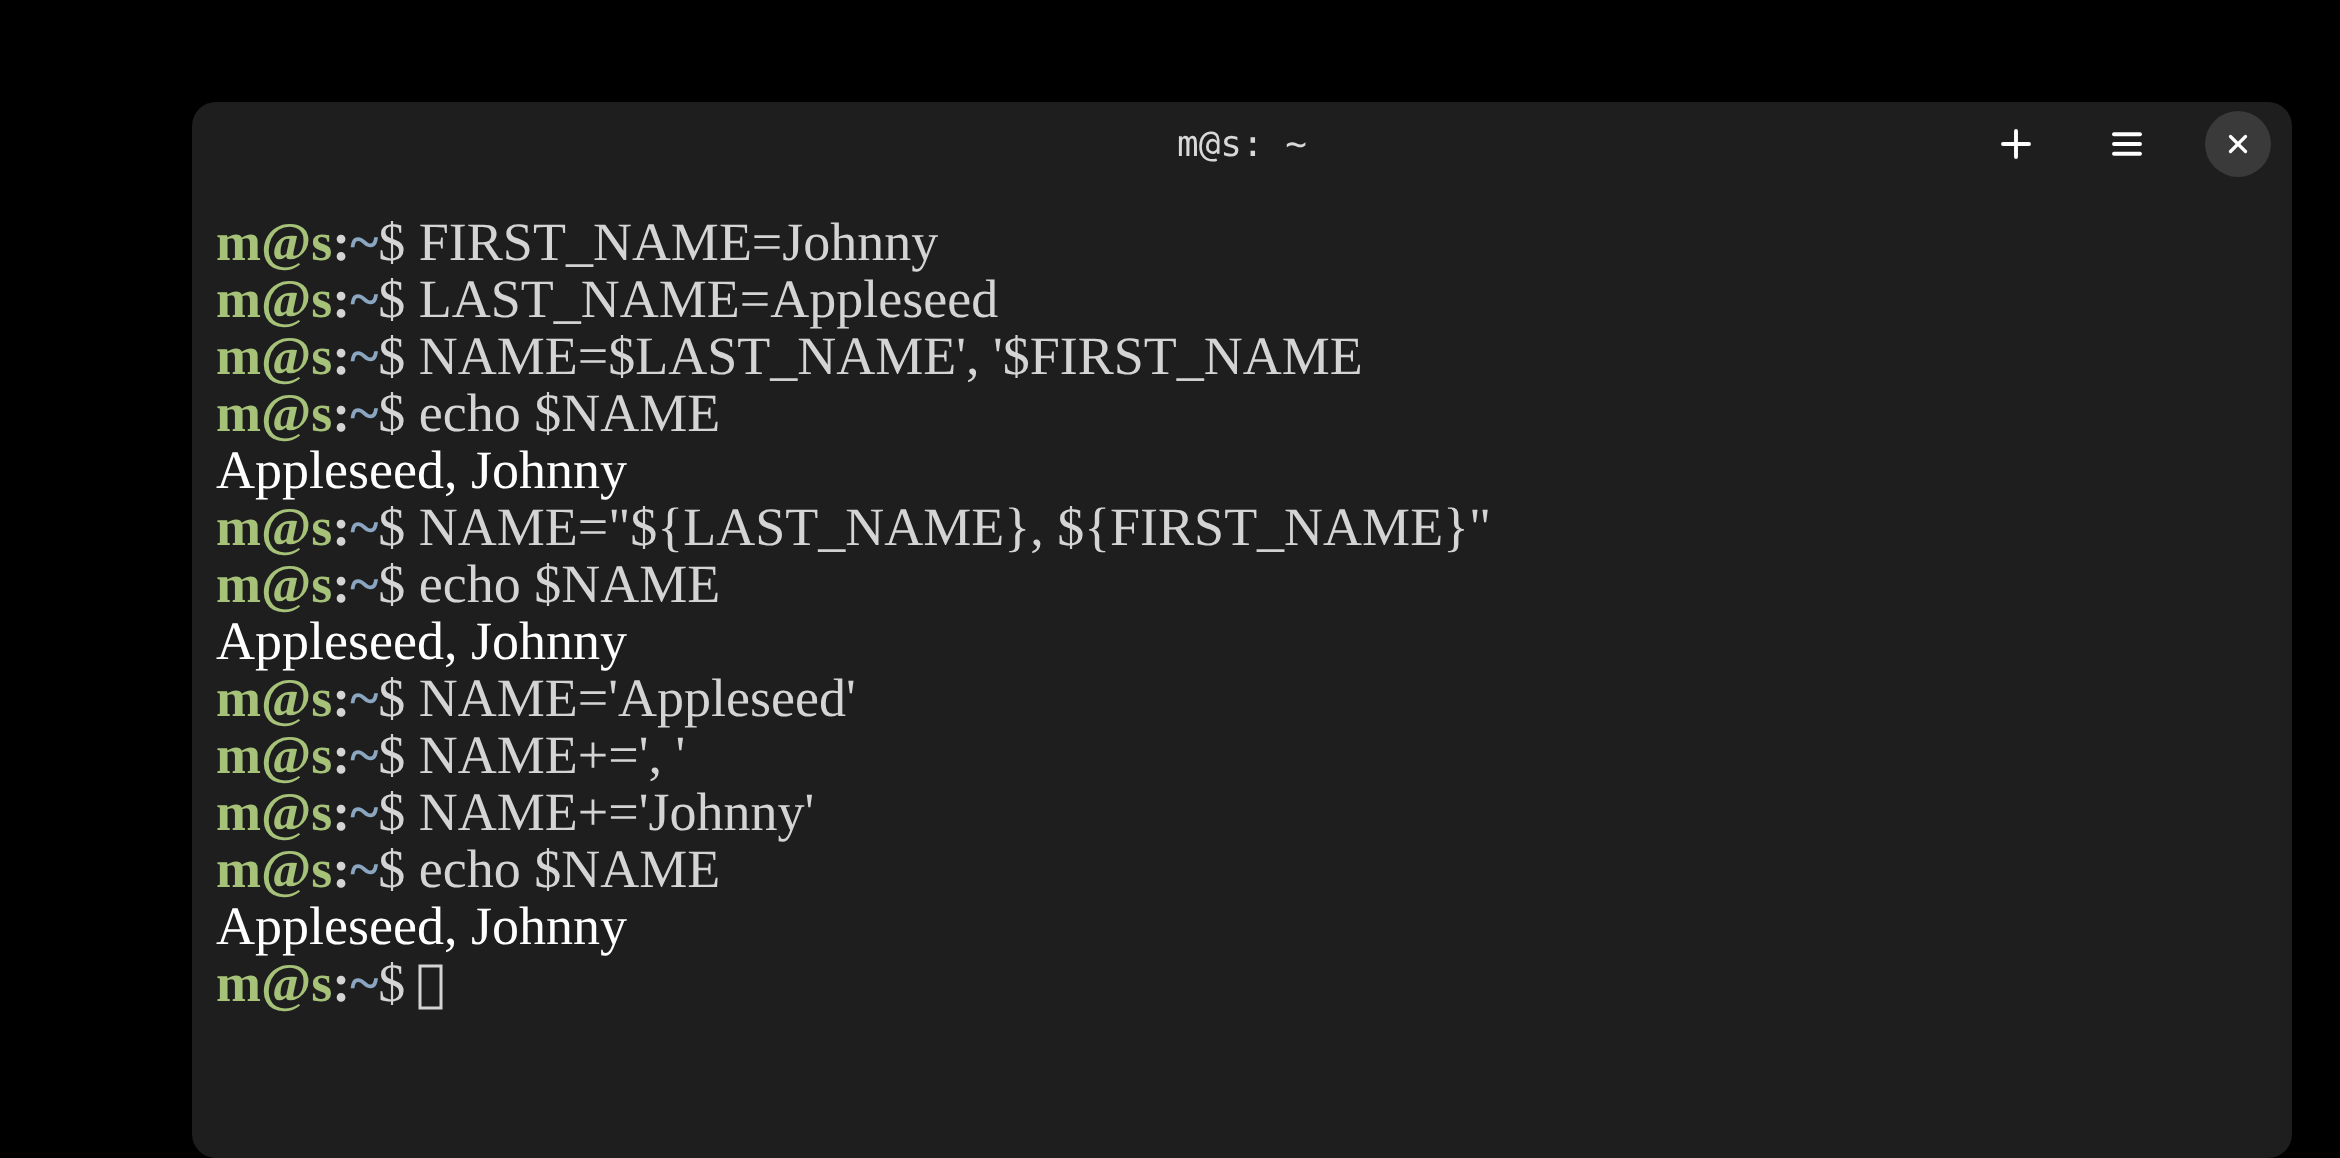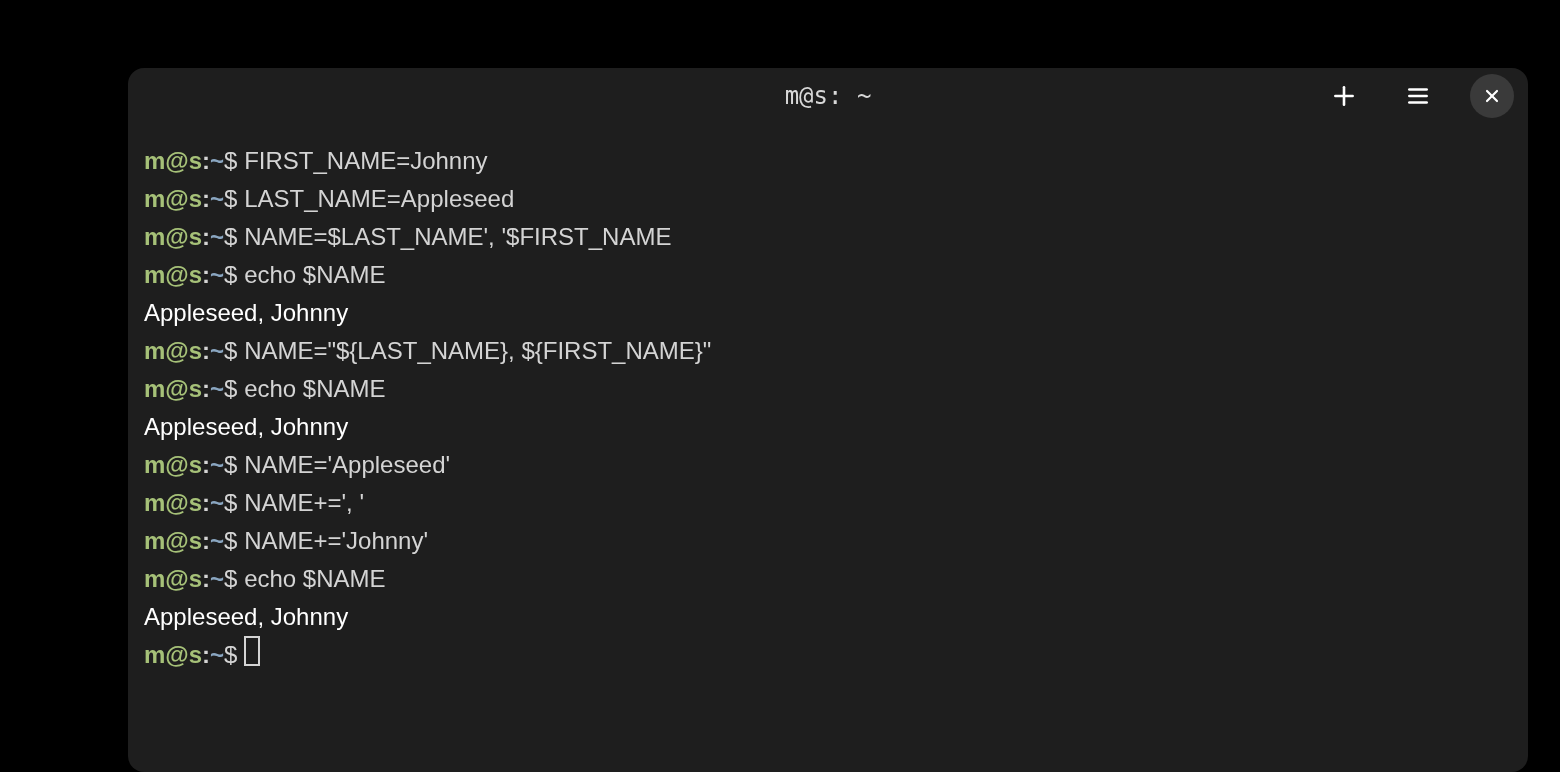--- a/index.html
+++ b/index.html
@@ -57,25 +57,25 @@
       border-radius: 50%;
     }
     .icon-btn.close-btn {
       background: #3a3a3a;
     }
     .icon-btn svg {
       stroke: #ffffff;
     }
     .terminal-body {
       padding: 18px 16px 0 16px;
-      font-size: 24px;
+      font-size: 36px;
       line-height: 38px;
       color: #d4d4d4;
       white-space: pre;
-      font-family: Liberation Sans, sans-serif;
+      font-family: Liberation Serif, serif;
     }
     .line {
       display: block;
     }
     .prompt-user {
       color: #a6c178;
       font-weight: bold;
     }
     .prompt-colon {
       color: #d4d4d4;

